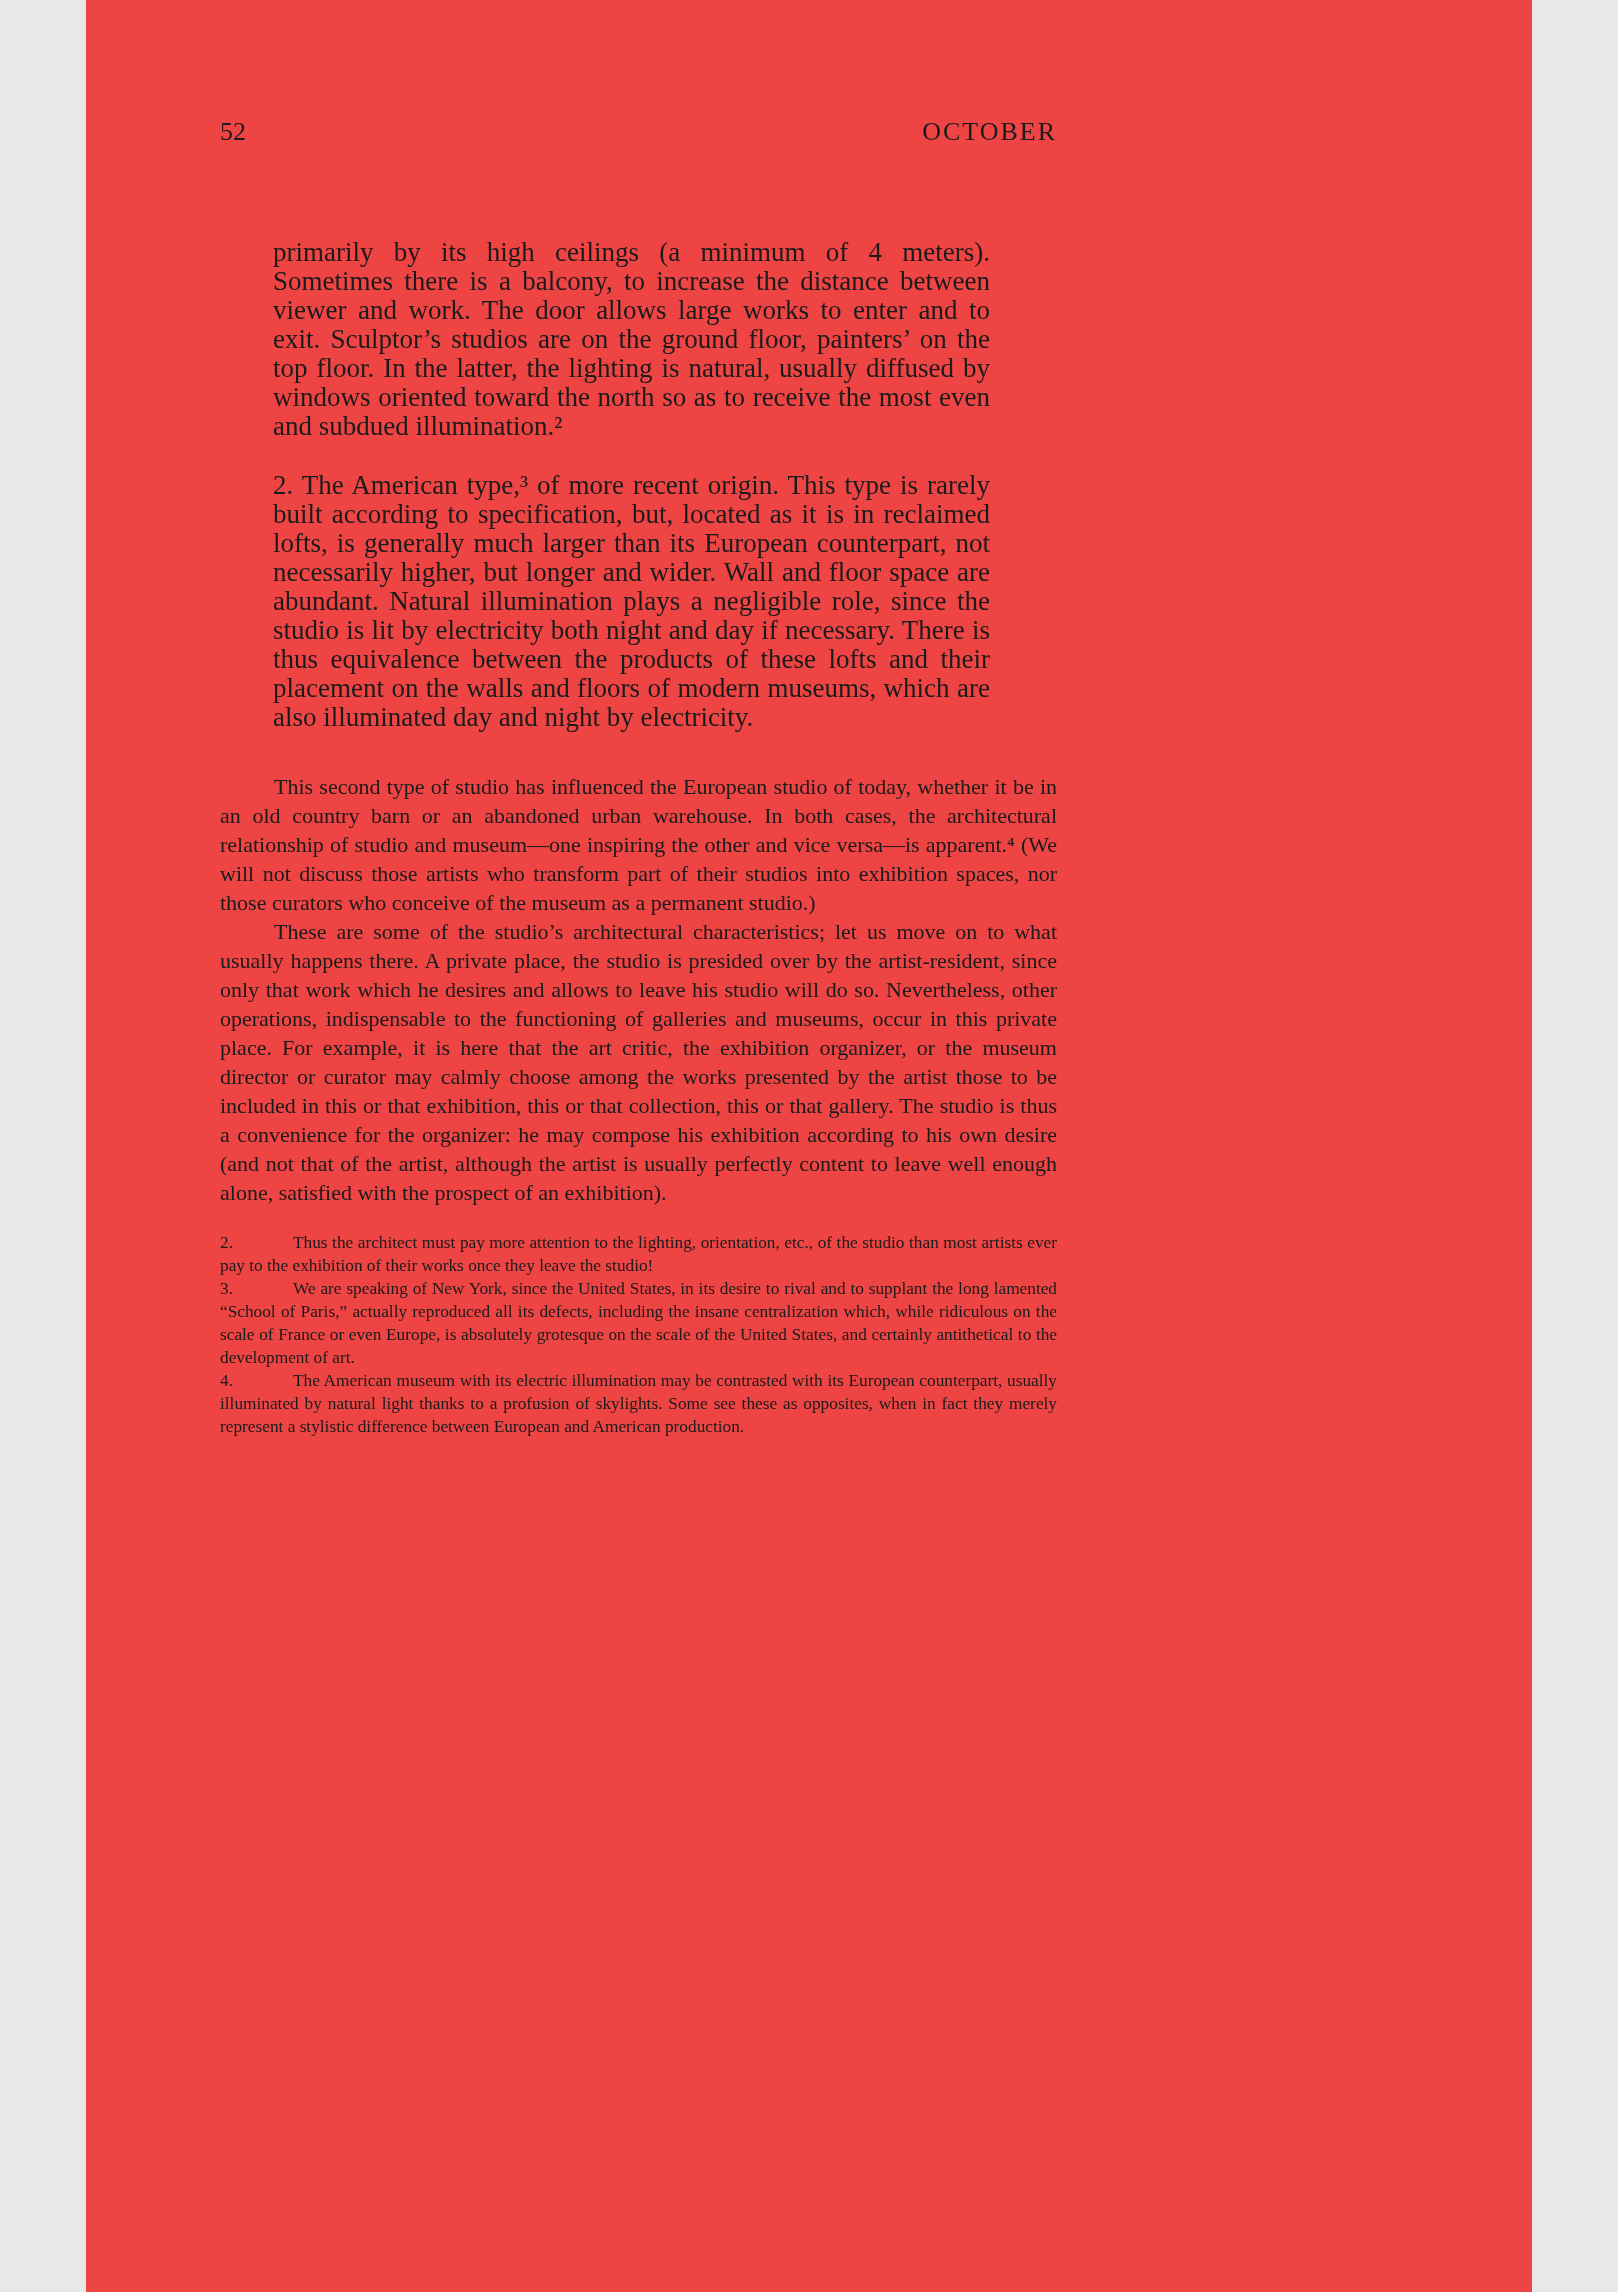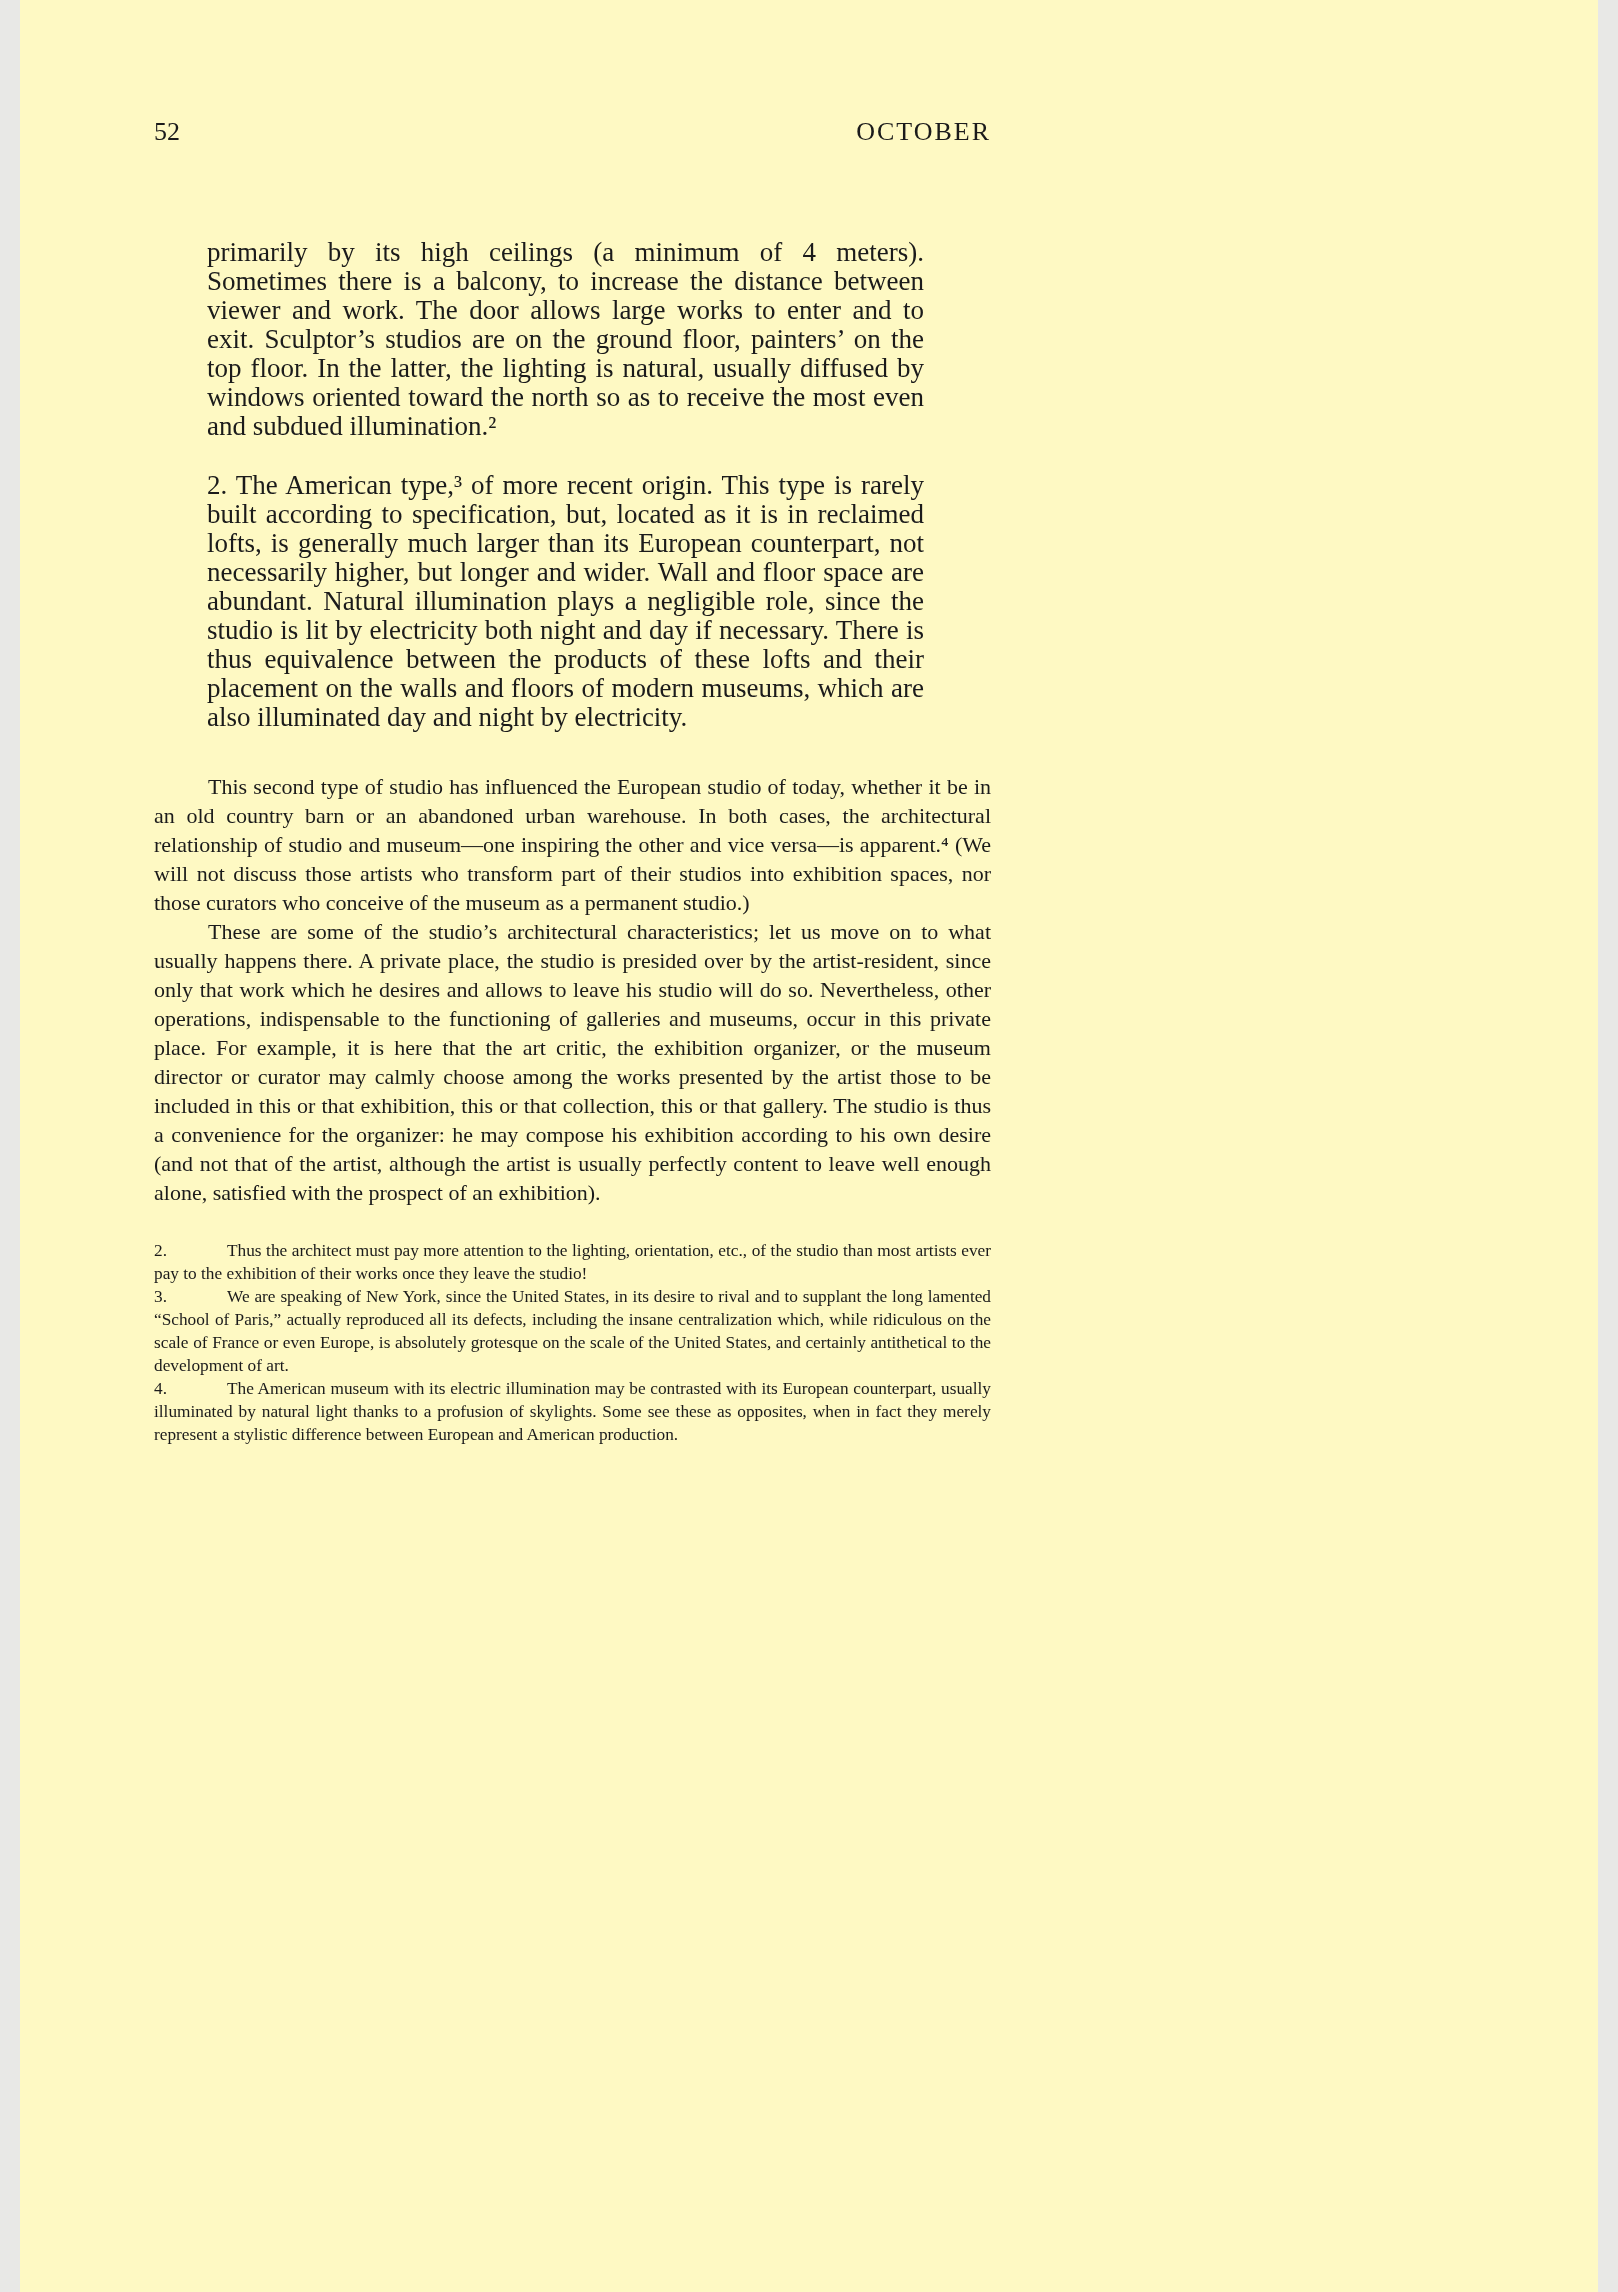--- a/index.html
+++ b/index.html
@@ -2,24 +2,24 @@
 <html><head>
 <meta charset="utf-8">
 <style>
   html, body {
     margin: 0;
     padding: 0;
     background: #e8e8e6;
   }
   .page {
     position: relative;
-    width: 1578px;
+    width: 1446px;
     height: 2293px;
     margin: 0 auto;
-    background: #fef9c3;
+    background: #ef4444;
     color: #1b1b1b;
     font-family: "Liberation Serif", "DejaVu Serif", serif;
   }
   .content {
     position: absolute;
     left: 134px;
     top: 117px;
     width: 837px;
   }
   .running-head {
@@ -52,21 +52,21 @@
   .para {
     margin: 0;
     font-size: 22px;
     line-height: 29px;
     text-align: justify;
   }
   .para.indent {
     text-indent: 54px;
   }
   .footnotes {
-    margin-top: 32px;
+    margin-top: 24px;
     width: 837px;
   }
   .fn {
     margin: 0;
     font-size: 17.3px;
     line-height: 23px;
     text-align: justify;
   }
   .fn-num {
     display: inline-block;

